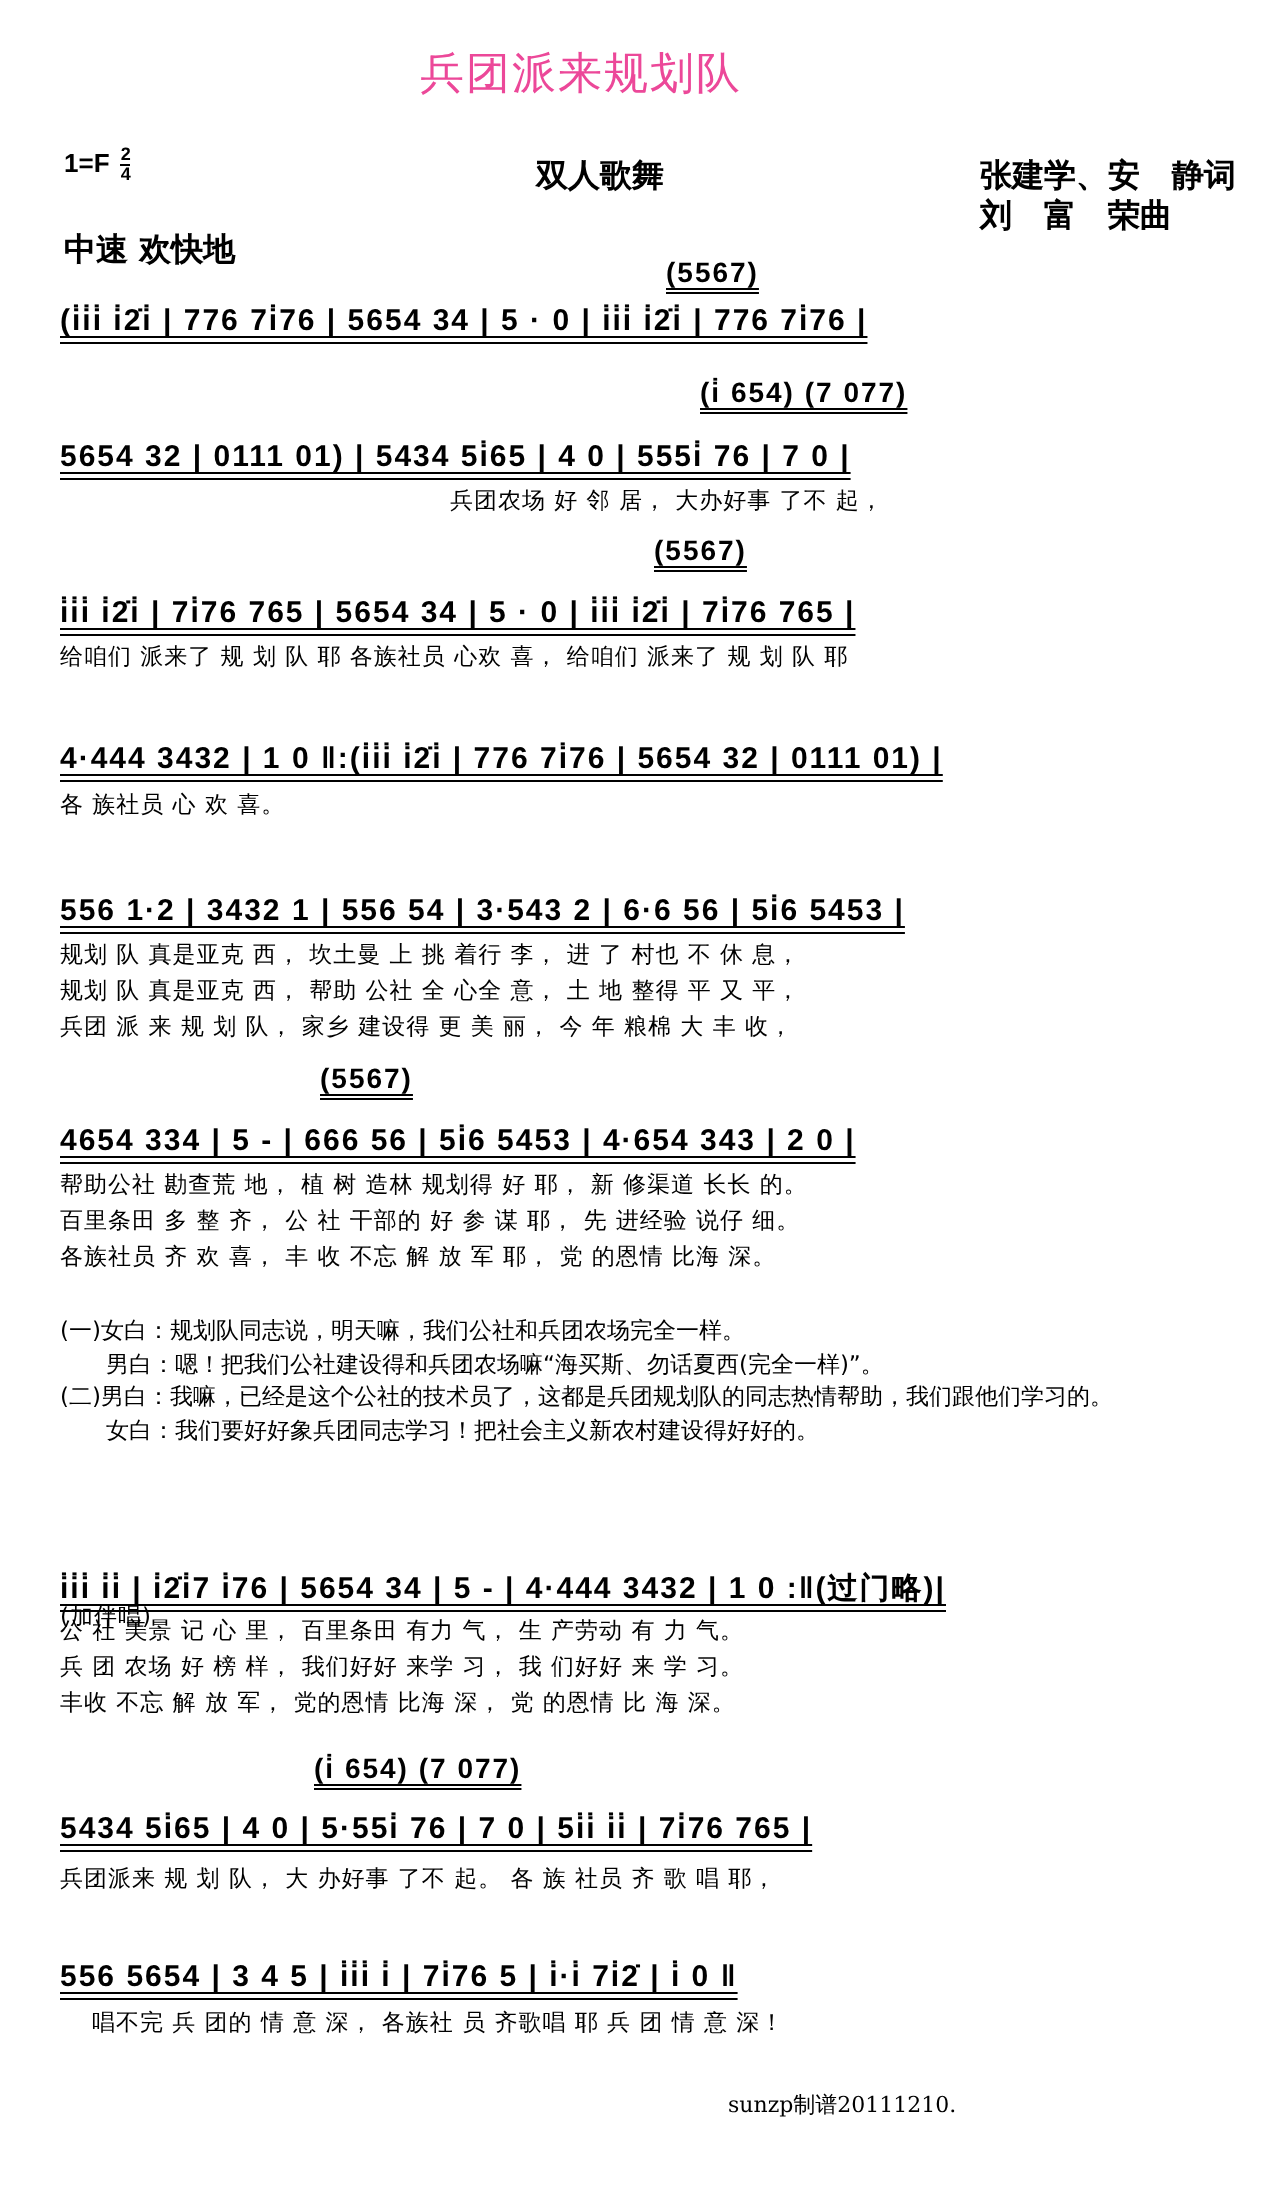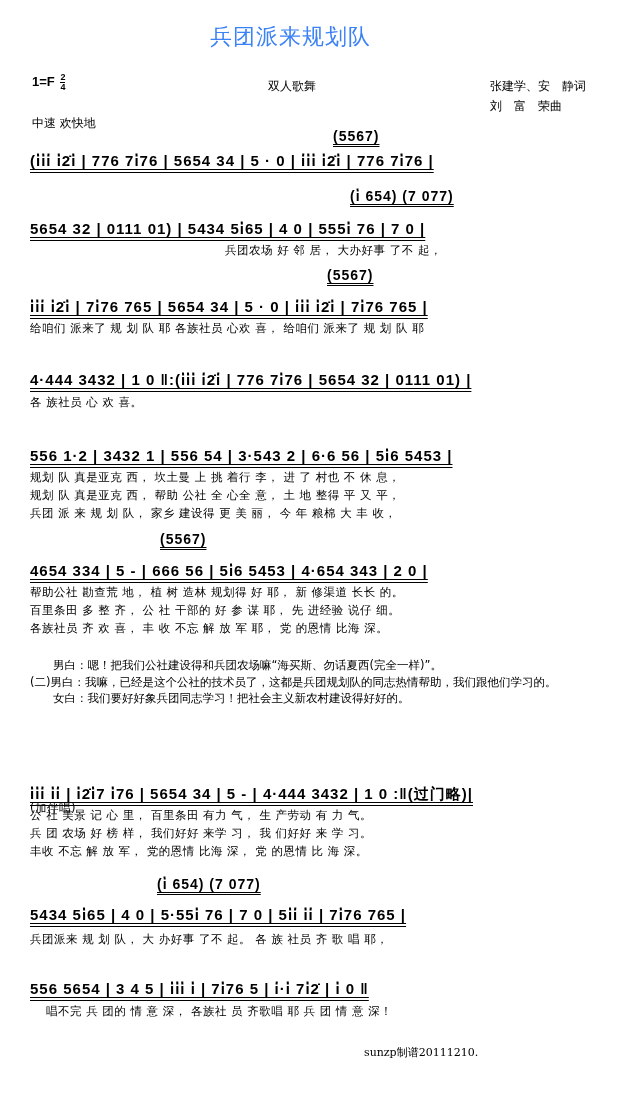--- a/index.html
+++ b/index.html
@@ -1,20 +1,20 @@
 <!DOCTYPE html>
 <html><head>
 <meta charset="utf-8">
 <style>
   html, body { margin: 0; padding: 0; background: #ffffff; }
   body { width: 634px; height: 1093px; position: relative; overflow: hidden;
          font-family: "DejaVu Sans", sans-serif; color: #000; }
   .abs { position: absolute; white-space: nowrap; }
-  .title { font-family: "DejaVu Serif", serif; font-size: 22px; color: #3b82f6; letter-spacing: 1px; }
-  .meta { font-size: 12px; }
+  .title { font-family: "DejaVu Serif", serif; font-size: 22px; color: #ec4899; letter-spacing: 1px; }
+  .meta { font-size: 16px; font-weight: bold; }
   .key { font-family: "Liberation Sans", sans-serif; font-size: 13px; font-weight: bold; }
   .frac { display: inline-block; vertical-align: middle; text-align: center; font-size: 9px; line-height: 9px; margin-left: 2px; }
   .frac span { display: block; }
   .frac .bar { border-top: 1px solid #000; }
   .notes { font-family: "Liberation Sans", sans-serif; font-size: 15px; font-weight: bold; letter-spacing: 1px; }
   .lyric { font-size: 11.5px; letter-spacing: 0.5px; }
   .intro { font-family: "Liberation Sans", sans-serif; font-size: 14px; font-weight: bold; letter-spacing: 1px; }
   .dialog { font-size: 11.5px; line-height: 16.5px; }
   .credit { font-family: "DejaVu Serif", serif; font-size: 11px; }
   .uline { text-decoration: underline double; text-underline-offset: 3px; }
@@ -55,20 +55,21 @@
 <div class="abs lyric" style="left:30px; top:488px;">规划   队      真是亚克  西， 帮助   公社   全 心全    意， 土  地 整得   平  又 平，</div>
 <div class="abs lyric" style="left:30px; top:506px;">兵团   派  来   规  划   队， 家乡   建设得 更   美    丽， 今  年 粮棉   大  丰 收，</div>
 
 <div class="abs intro uline" style="left:160px; top:531px;">(5567)</div>
 <div class="abs notes uline" style="left:30px; top:562px;">4654 334 | 5  - | 666 56 | 5i̇6 5453 | 4·654 343 | 2  0 |</div>
 <div class="abs lyric" style="left:30px; top:585px;">帮助公社 勘查荒   地，      植  树 造林   规划得 好    耶， 新 修渠道 长长     的。</div>
 <div class="abs lyric" style="left:30px; top:603px;">百里条田 多  整   齐，      公  社 干部的 好  参 谋    耶， 先 进经验 说仔     细。</div>
 <div class="abs lyric" style="left:30px; top:621px;">各族社员 齐  欢   喜，      丰  收 不忘   解  放 军    耶， 党 的恩情 比海     深。</div>
 
 <div class="abs dialog" style="left:30px; top:657px;">
+  <div>(一)女白：规划队同志说，明天嘛，我们公社和兵团农场完全一样。</div>
   <div>　　男白：嗯！把我们公社建设得和兵团农场嘛“海买斯、勿话夏西(完全一样)”。</div>
   <div>(二)男白：我嘛，已经是这个公社的技术员了，这都是兵团规划队的同志热情帮助，我们跟他们学习的。</div>
   <div>　　女白：我们要好好象兵团同志学习！把社会主义新农村建设得好好的。</div>
 </div>
 
 <div class="abs lyric" style="left:30px; top:801px;">(加伴唱)</div>
 <div class="abs notes uline" style="left:30px; top:785px;">i̇i̇i̇ i̇i̇ | i̇2̇i̇7 i̇76 | 5654 34 | 5 - | 4·444 3432 | 1  0 :‖(过门略)|</div>
 <div class="abs lyric" style="left:30px; top:808px;">公  社 美景  记  心   里，   百里条田 有力  气，  生 产劳动 有  力     气。</div>
 <div class="abs lyric" style="left:30px; top:826px;">兵  团 农场  好  榜   样，   我们好好 来学  习，  我 们好好 来  学     习。</div>
 <div class="abs lyric" style="left:30px; top:844px;">丰收   不忘  解  放   军，   党的恩情 比海  深，  党 的恩情 比  海     深。</div>

